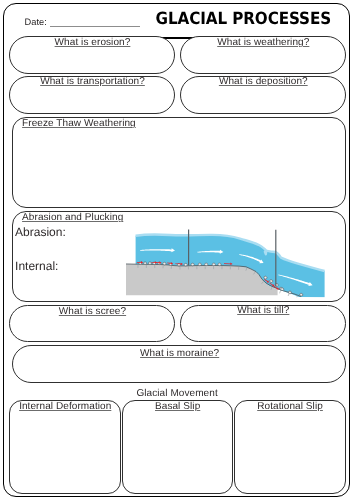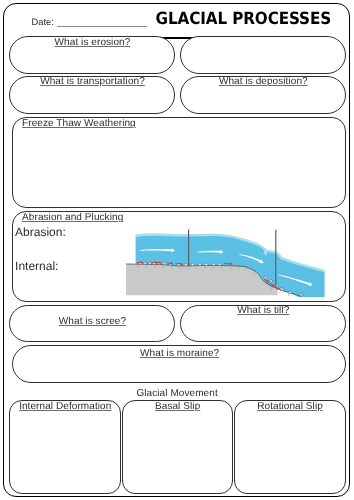--- a/index.html
+++ b/index.html
@@ -9,21 +9,21 @@
     font-family:"Liberation Sans", sans-serif;
     position:relative; overflow:hidden;
     -webkit-font-smoothing:antialiased;
     text-rendering:geometricPrecision;
   }
   #page {
     position:absolute; left:2.6px; top:2.6px; width:347px; height:494.5px;
     border:1.7px solid #000; border-radius:13px; background:#fff;
   }
   
-  #date-row { position:absolute; left:28px; top:13px; display:flex; align-items:flex-end; }
+  #date-row { position:absolute; left:21px; top:13px; display:flex; align-items:flex-end; }
   #date-label { font-size:9.3px; color:#231f20; line-height:10px; }
   #date-line { width:90px; height:9px; border-bottom:1.15px solid #8d8d8d; margin-left:3px; }
   #title {
     position:absolute; right:17.5px; top:8.9px;
     font-size:16.9px; font-weight:bold; letter-spacing:-0.1px;
     color:#000; font-family:"DejaVu Sans Condensed","Liberation Sans",sans-serif;
     border-bottom:2.1px solid #000; padding-bottom:12px; line-height:12.4px;
   }
   
   .box {
@@ -49,20 +49,21 @@
     <span id="date-label">Date:</span>
     <span id="date-line"></span>
   </div>
 
   <div id="title">GLACIAL PROCESSES</div>
 
   <div class="box" style="left:5.9px;top:32.8px;width:166px;height:37.5px;border-radius:19px"></div>
   <div class="lbl" style="left:5.9px;top:35.6px;width:166px"><u>What is erosion?</u></div>
 
   <div class="box" style="left:176.7px;top:32.8px;width:166px;height:37.5px;border-radius:19px"></div>
+  <div class="lbl" style="left:176.7px;top:35.6px;width:166px"><u>What is weathering?</u></div>
 
   <div class="box" style="left:5.9px;top:72.7px;width:166px;height:37.5px;border-radius:19px"></div>
   <div class="lbl" style="left:5.9px;top:74.6px;width:166px"><u>What is transportation?</u></div>
 
   <div class="box" style="left:176.7px;top:72.7px;width:166px;height:37.5px;border-radius:19px"></div>
   <div class="lbl" style="left:176.7px;top:74.6px;width:166px"><u>What is deposition?</u></div>
 
   <div class="box" style="left:8.8px;top:113.5px;width:333.8px;height:91px;border-radius:14px"></div>
   <div class="lbl" style="left:18.5px;top:116.8px;text-align:right"><u>Freeze Thaw Weathering</u></div>
 
@@ -165,21 +166,21 @@
           <path d="M 269.40 283.30 L 272.58 285.46 L 272.08 286.20 L 274.60 286.40 L 273.48 284.13 L 272.98 284.87 L 269.80 282.70 Z"></path>
           <path d="M 273.81 286.70 L 276.95 288.72 L 276.47 289.47 L 279.00 289.60 L 277.82 287.36 L 277.34 288.11 L 274.19 286.10 Z"></path>
         </g>
 
       <line x1="188.6" y1="229.4" x2="188.6" y2="265.4" stroke="#5a6166" stroke-width="1.2"></line>
       <line x1="275.8" y1="229.7" x2="275.8" y2="286.2" stroke="#5a6166" stroke-width="1.2"></line>
     </g>
   </svg>
 
   <div class="box" style="left:5.9px;top:301.4px;width:166px;height:37.5px;border-radius:19px"></div>
-  <div class="lbl" style="left:5.9px;top:314px;width:166px"><u>What is scree?</u></div>
+  <div class="lbl" style="left:5.9px;top:304px;width:166px"><u>What is scree?</u></div>
 
   <div class="box" style="left:176.7px;top:301.4px;width:166px;height:37.5px;border-radius:19px"></div>
   <div class="lbl" style="left:176.7px;top:303px;width:166px"><u>What is till?</u></div>
 
   <div class="box" style="left:8.8px;top:341.9px;width:333.8px;height:37.5px;border-radius:19px"></div>
   <div class="lbl" style="left:0;top:386.5px;width:347px">Glacial Movement</div>
 
   <div class="lbl" style="left:8.8px;top:346.4px;width:334.5px"><u>What is moraine?</u></div>
 
   <div class="box" style="left:5.9px;top:396.5px;width:111.5px;height:94.3px;border-radius:13px"></div>

